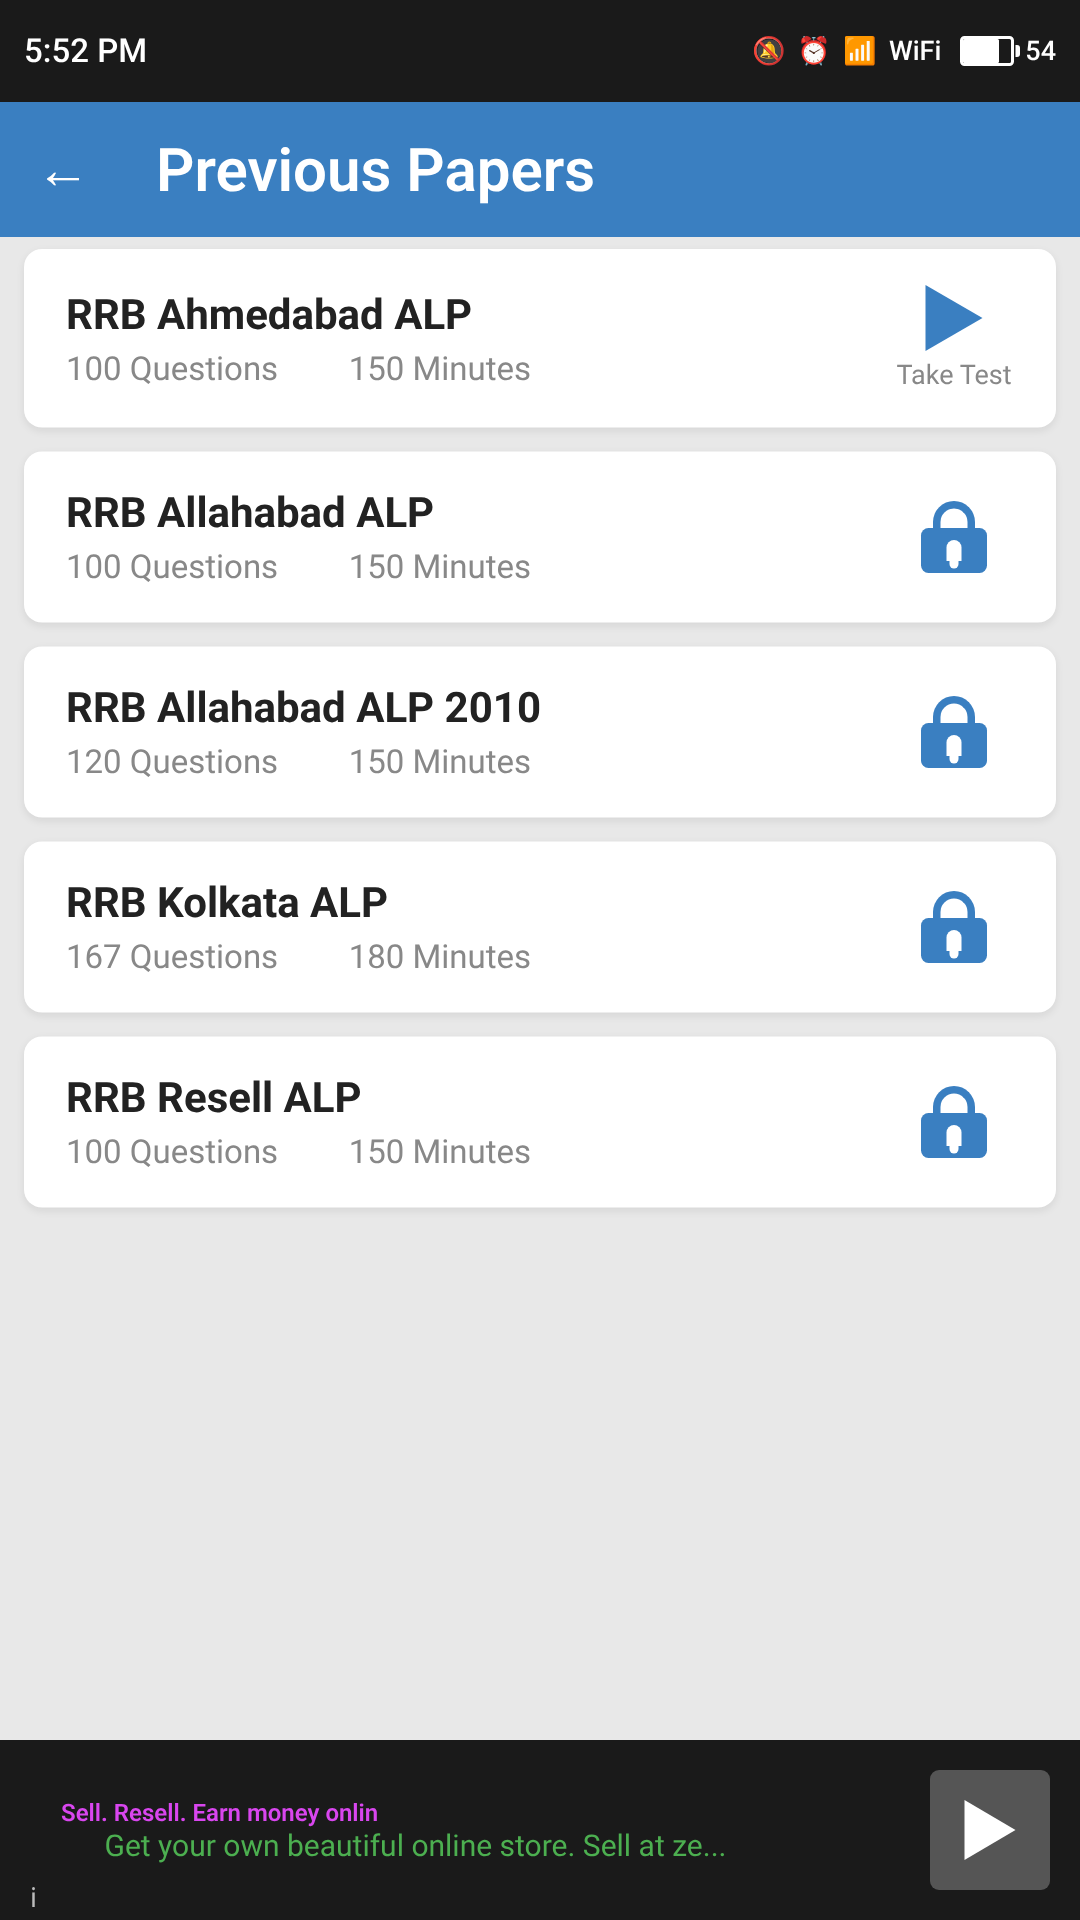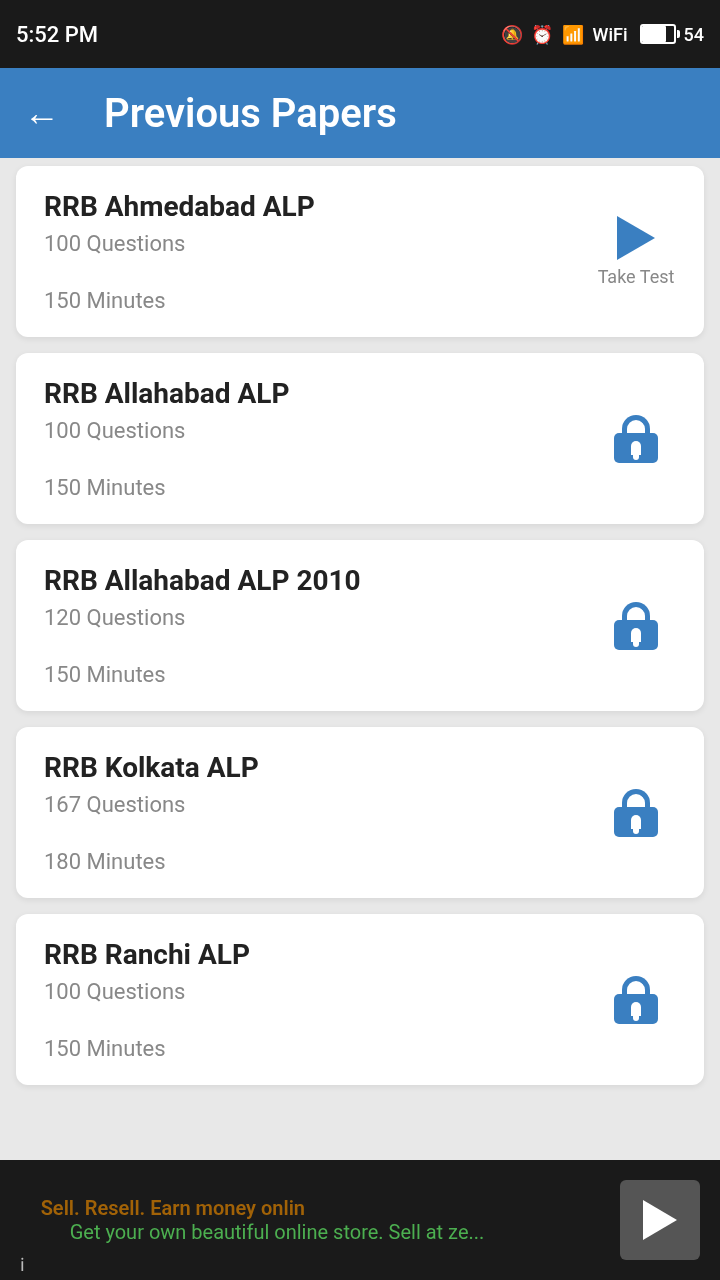--- a/index.html
+++ b/index.html
@@ -117,22 +117,21 @@
     .card-title {
       font-size: 28px;
       font-weight: 700;
       color: #222;
     }
 
     .card-meta {
       font-size: 22px;
       color: #888;
       display: flex;
-      gap: 32px;
-      flex-direction: column;
+      gap: 47px;
     }
 
     .card-action {
       display: flex;
       flex-direction: column;
       align-items: center;
       gap: 6px;
       min-width: 80px;
     }
 
@@ -208,23 +207,23 @@
       padding: 0 20px;
       gap: 16px;
       margin-top: auto;
     }
 
     .ad-content {
       flex: 1;
     }
 
     .ad-title {
-      font-size: 20px;
+      font-size: 16px;
       font-weight: 600;
-      color: #a16207;
+      color: #d946ef;
     }
 
     .ad-subtitle {
       font-size: 20px;
       color: #4caf50;
       margin-left: 29px;
     }
 
     .ad-info-icon {
       color: white;
@@ -336,21 +335,21 @@
         <div class="lock-icon">
           <div class="lock-shackle"></div>
           <div class="lock-body">
             <div class="lock-keyhole"></div>
           </div>
         </div>
       </div>
     </div>
     <div class="card">
       <div class="card-info">
-        <div class="card-title">RRB Ranchi ALP</div>
+        <div class="card-title">RRB Resell ALP</div>
         <div class="card-meta">
           <span>100 Questions</span>
           <span>150 Minutes</span>
         </div>
       </div>
       <div class="card-action">
         <div class="lock-icon">
           <div class="lock-shackle"></div>
           <div class="lock-body">
             <div class="lock-keyhole"></div>

